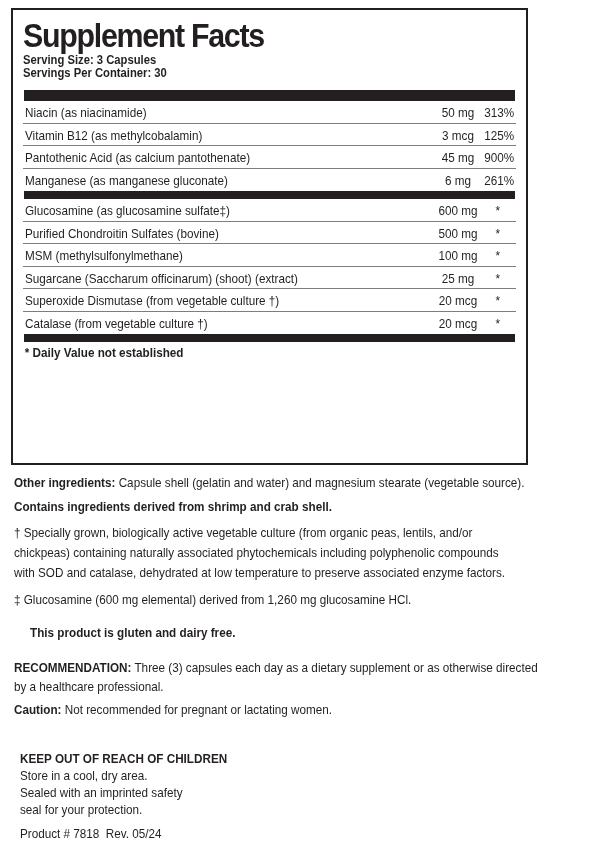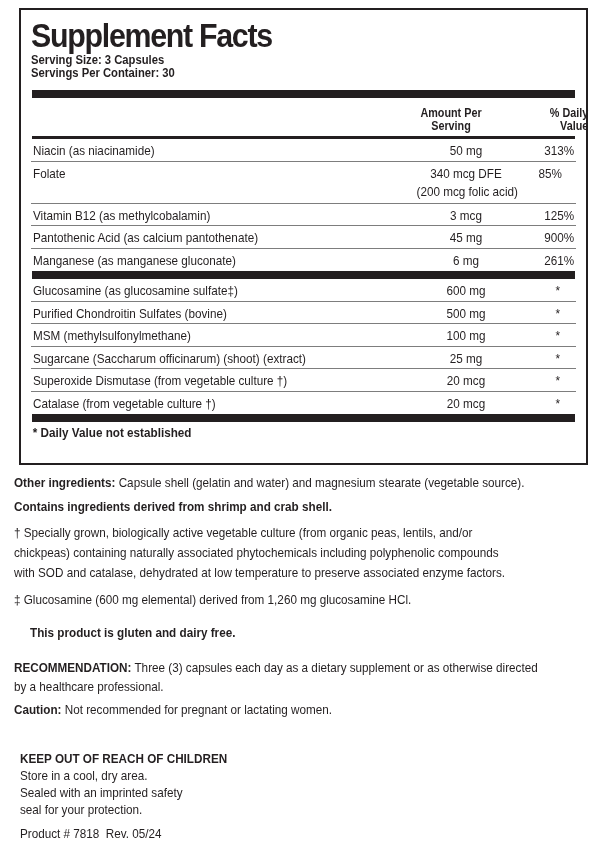--- a/index.html
+++ b/index.html
@@ -1,21 +1,21 @@
 <!DOCTYPE html>
 <html><head>
 <meta charset="utf-8">
 <style>
   * { box-sizing: border-box; margin: 0; padding: 0; }
   html, body { width: 600px; height: 845px; background: #ffffff; overflow: hidden; }
   body { font-family: "Liberation Sans", "DejaVu Sans", sans-serif; color: #231f20; position: relative; }
 
   .facts-box {
-    position: absolute; left: 11px; top: 8px; width: 569px; height: 457px;
-    border: 2px solid #231f20; padding: 0 10px 0 10px; margin-left: 8px;
+    position: absolute; left: 11px; top: 8px; width: 517px; height: 457px;
+    border: 2px solid #231f20; padding: 0 10px 0 10px;
   }
   .title {
     font-family: "Liberation Sans", sans-serif; font-weight: bold;
     font-size: 33px; letter-spacing: -1.4px; line-height: 36px;
     margin-top: 8px; transform: scaleX(0.92); transform-origin: left;
     white-space: nowrap;
   }
   .serving { font-weight: bold; font-size: 12.5px; line-height: 13px; transform: scaleX(0.9); transform-origin: left; white-space: nowrap; }
   .thick-bar { height: 8px; background: #231f20; margin: 0 1px; }
   .bar-top { margin-top: 10px; }
@@ -48,42 +48,26 @@
 </style>
 </head>
 <body>
 
 <div class="facts-box">
   <div class="title">Supplement Facts</div>
   <div class="serving">Serving Size: 3 Capsules</div>
   <div class="serving">Servings Per Container: 30</div>
   <div class="thick-bar bar-top"></div>
 
-  <div class="header-row">
-    <div class="hdr hdr-amount">
-      <div>Amount Per</div>
-      <div>Serving</div>
-    </div>
-    <div class="hdr hdr-dv">
-      <div>% Daily</div>
-      <div>Value</div>
-    </div>
-  </div>
   <div class="medium-bar"></div>
 
   <div class="row">
     <span class="cell c-name">Niacin (as niacinamide)</span>
     <span class="cell c-amt">50 mg</span>
     <span class="cell c-dv">313%</span>
-  </div>
-  <div class="row tall">
-    <span class="cell c-name">Folate</span>
-    <span class="cell c-amt">340 mcg DFE</span>
-    <span class="cell c-amt sub">(200 mcg folic acid)</span>
-    <span class="cell c-dv" style="right:14px">85%</span>
   </div>
   <div class="row">
     <span class="cell c-name">Vitamin B12 (as methylcobalamin)</span>
     <span class="cell c-amt">3 mcg</span>
     <span class="cell c-dv">125%</span>
   </div>
   <div class="row">
     <span class="cell c-name">Pantothenic Acid (as calcium pantothenate)</span>
     <span class="cell c-amt">45 mg</span>
     <span class="cell c-dv">900%</span>

